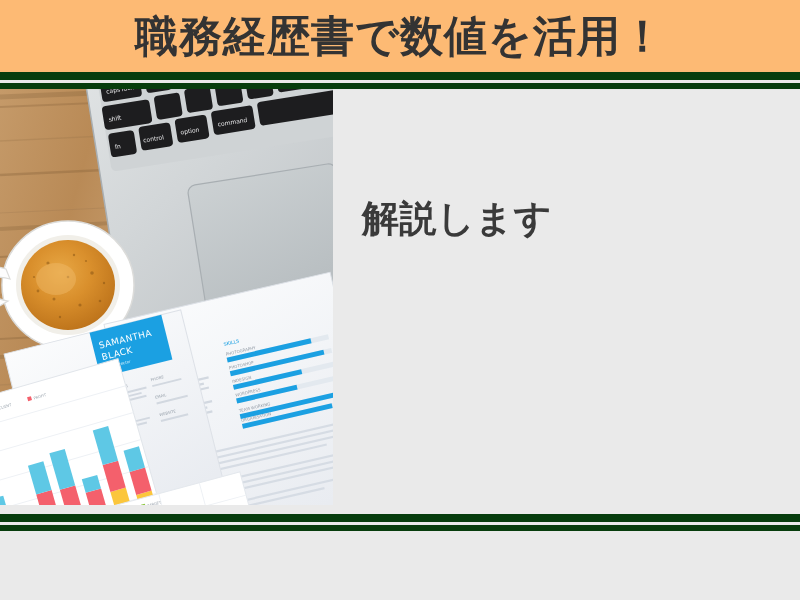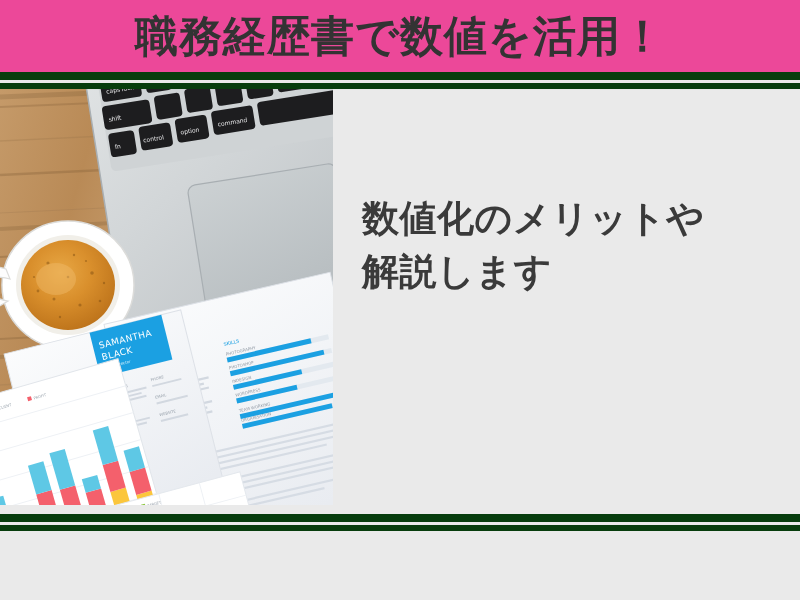--- a/index.html
+++ b/index.html
@@ -23,21 +23,21 @@
   
   .title-bar {
     position: absolute;
     left: 0;
     top: 0;
     width: 800px;
     height: 72px;
     display: flex;
     align-items: center;
     justify-content: center;
-    background: #ec4899;
+    background: #fdba74;
   }
   .title-text {
     font-family: "DejaVu Sans", "Liberation Sans", sans-serif;
     font-size: 43px;
     font-weight: 700;
     color: #333333;
     letter-spacing: 1px;
     line-height: 1;
     white-space: nowrap;
   }
@@ -470,21 +470,20 @@
             <circle cx="232" cy="462" r="2"></circle>
           </g>
         </g>
 
         <rect x="0" y="0" width="333" height="416" fill="none"></rect>
       </g>
     </svg>
   </div>
 
   <div class="body-copy">
-    <div class="body-line">数値化のメリットや</div>
     <div class="body-line">解説します</div>
   </div>
 
   <div class="rule-group bottom">
     <div class="rule-thick"></div>
     <div class="rule-gap"></div>
     <div class="rule-thin"></div>
   </div>
 
   <div class="footer-blank"></div>

